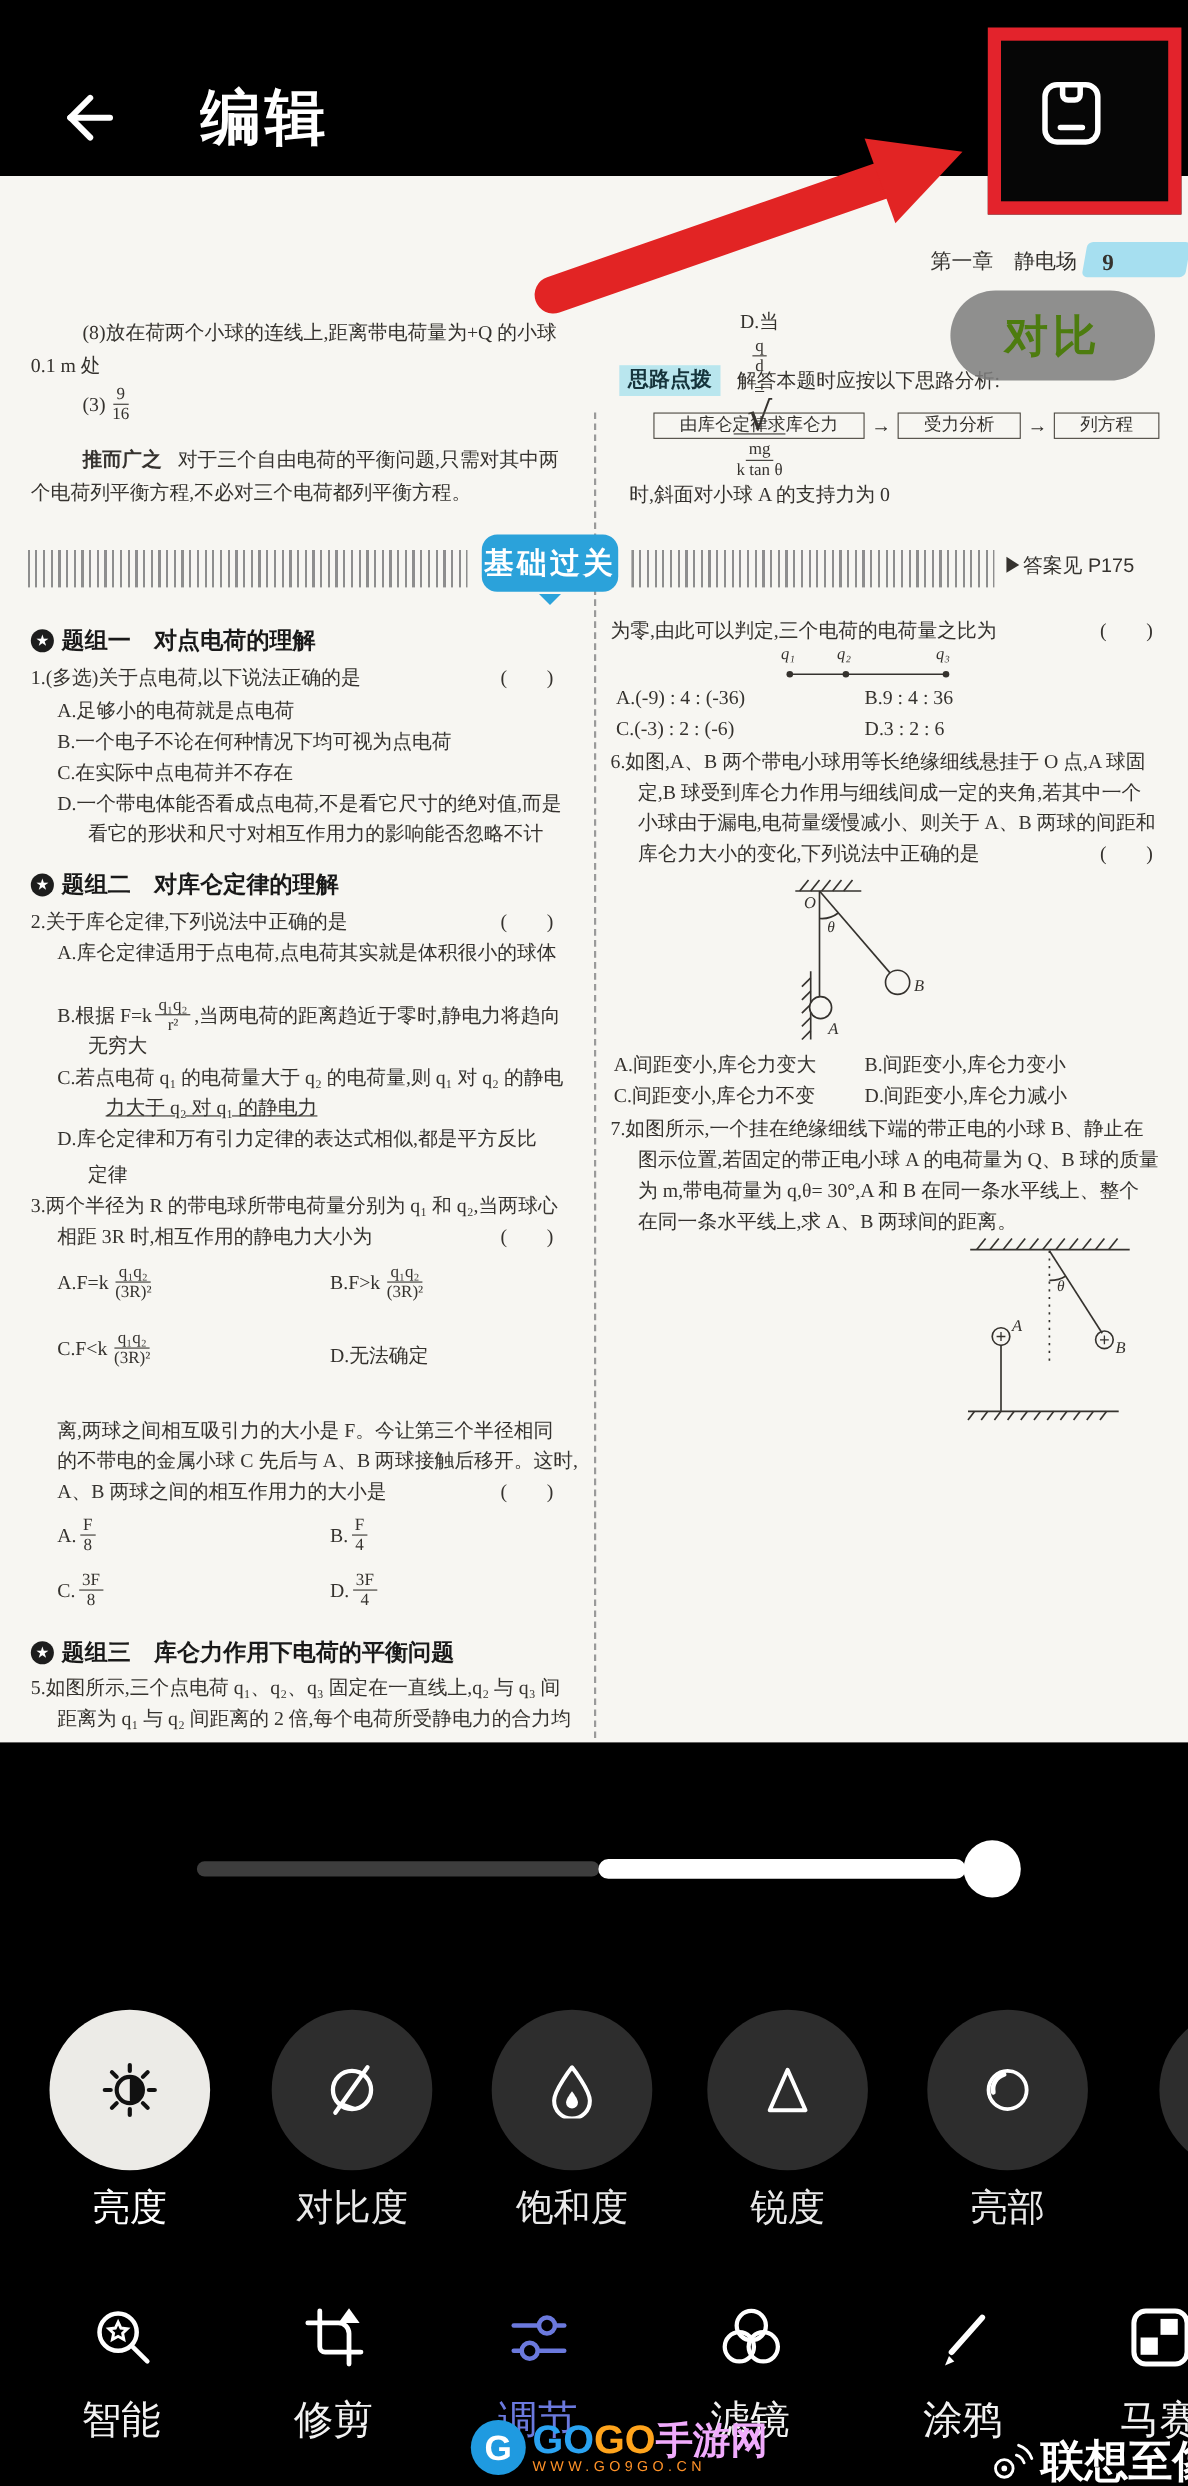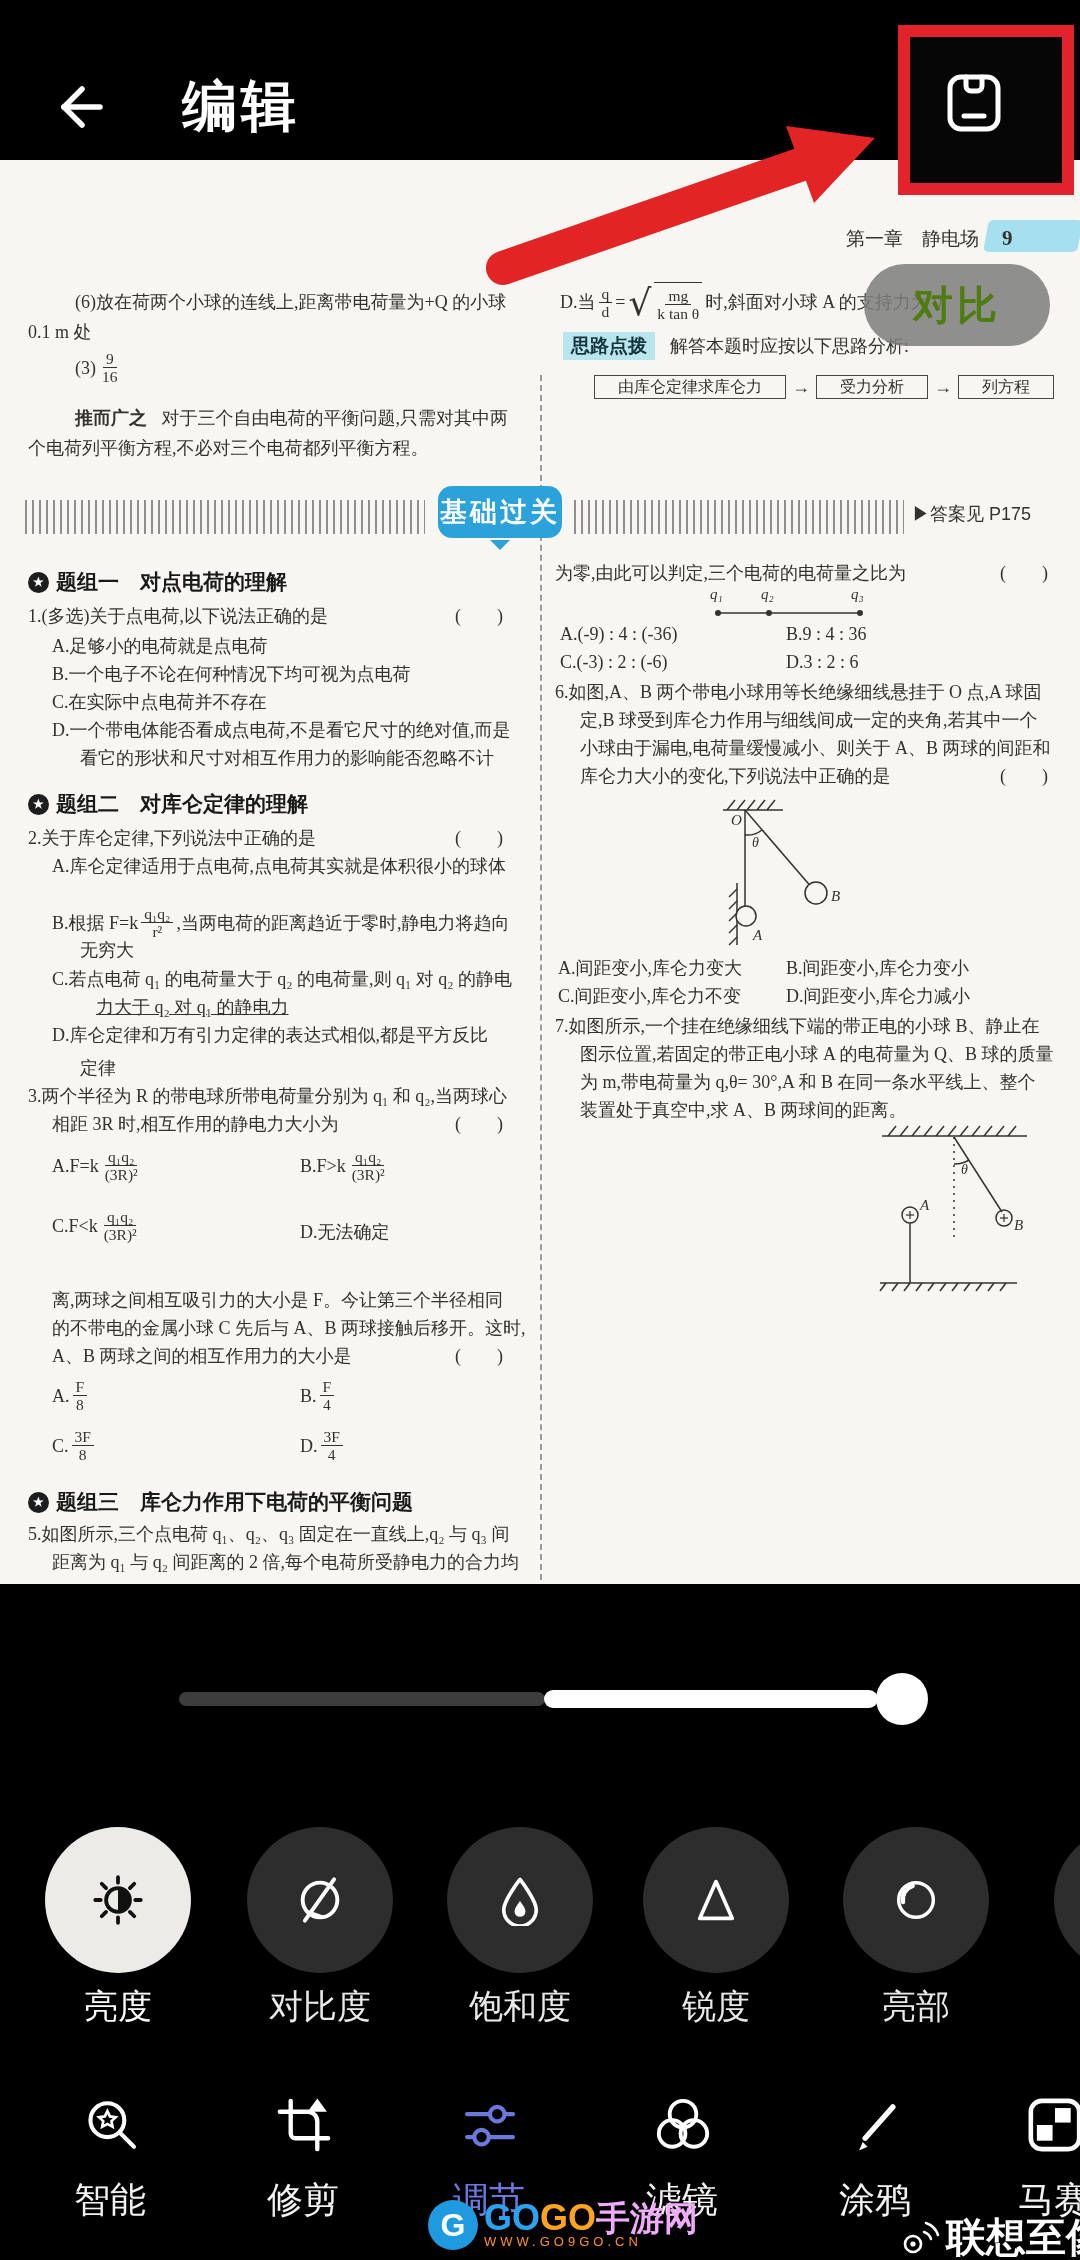--- a/index.html
+++ b/index.html
@@ -80,36 +80,36 @@
   <div class="page"></div>
   <div class="divider"></div>
 
   <div class="cyan-streak"></div>
   <div class="t" style="left:846px;top:228px;font-size:19px;">第一章　静电场</div>
   <div class="t" style="left:1002px;top:226px;font-size:21px;font-weight:bold;">9</div>
   <div class="compare-pill">
       <span>对比</span>
     </div>
 
-  <div class="t" style="left:75px;top:292px;">(6)放在荷两个小球的连线上,距离带电荷量为+Q 的小球</div>
+  <div class="t" style="left:75px;top:292px;">(8)放在荷两个小球的连线上,距离带电荷量为+Q 的小球</div>
   <div class="t" style="left:28px;top:322px;">0.1 m 处</div>
   <div class="t fl" style="left:75px;top:350px;">
     <span>(3)</span>
     <span class="frac">
         <span class="fn">9</span>
         <span class="fd">16</span>
       </span>
   </div>
   <div class="t" style="left:75px;top:408px;">
     <b style="font-family:'Liberation Sans',sans-serif;">推而广之</b>
     <span style="margin-left:10px;">对于三个自由电荷的平衡问题,只需对其中两</span>
   </div>
   <div class="t" style="left:28px;top:438px;">个电荷列平衡方程,不必对三个电荷都列平衡方程。</div>
 
-  <div class="t fl" style="left:560px;top:282px;">
+  <div class="t fl" style="left:572px;top:282px;flex-direction:column;">
     <span>D.当</span>
     <span class="frac">
         <span class="fn">q</span>
         <span class="fd">d</span>
       </span>
     <span>=</span>
     <span class="rad">√</span>
     <span class="underroot"><span class="frac">
           <span class="fn">mg</span>
           <span class="fd">k tan θ</span>
@@ -285,21 +285,21 @@
   </svg>
 
   <div class="t" style="left:558px;top:958px;">A.间距变小,库仑力变大</div>
   <div class="t" style="left:786px;top:958px;">B.间距变小,库仑力变小</div>
   <div class="t" style="left:558px;top:986px;">C.间距变小,库仑力不变</div>
   <div class="t" style="left:786px;top:986px;">D.间距变小,库仑力减小</div>
 
   <div class="t" style="left:555px;top:1016px;">7.如图所示,一个挂在绝缘细线下端的带正电的小球 B、静止在</div>
   <div class="t" style="left:580px;top:1044px;">图示位置,若固定的带正电小球 A 的电荷量为 Q、B 球的质量</div>
   <div class="t" style="left:580px;top:1072px;">为 m,带电荷量为 q,θ= 30°,A 和 B 在同一条水平线上、整个</div>
-  <div class="t" style="left:580px;top:1100px;">装置处于真空中,求 A、B 两球间的距离。</div>
+  <div class="t" style="left:580px;top:1100px;">在同一条水平线上,求 A、B 两球间的距离。</div>
 
   <svg class="dsvg" style="left:862px;top:1118px;" width="218" height="190" viewBox="0 0 218 190">
     <g stroke="#35322e" stroke-width="1.5" fill="none">
       <line x1="20" y1="18" x2="165" y2="18"></line>
       <line x1="26" y1="18" x2="34" y2="8"></line>
         <line x1="38" y1="18" x2="46" y2="8"></line>
         <line x1="50" y1="18" x2="58" y2="8"></line>
         <line x1="62" y1="18" x2="70" y2="8"></line>
         <line x1="74" y1="18" x2="82" y2="8"></line>
         <line x1="86" y1="18" x2="94" y2="8"></line>

